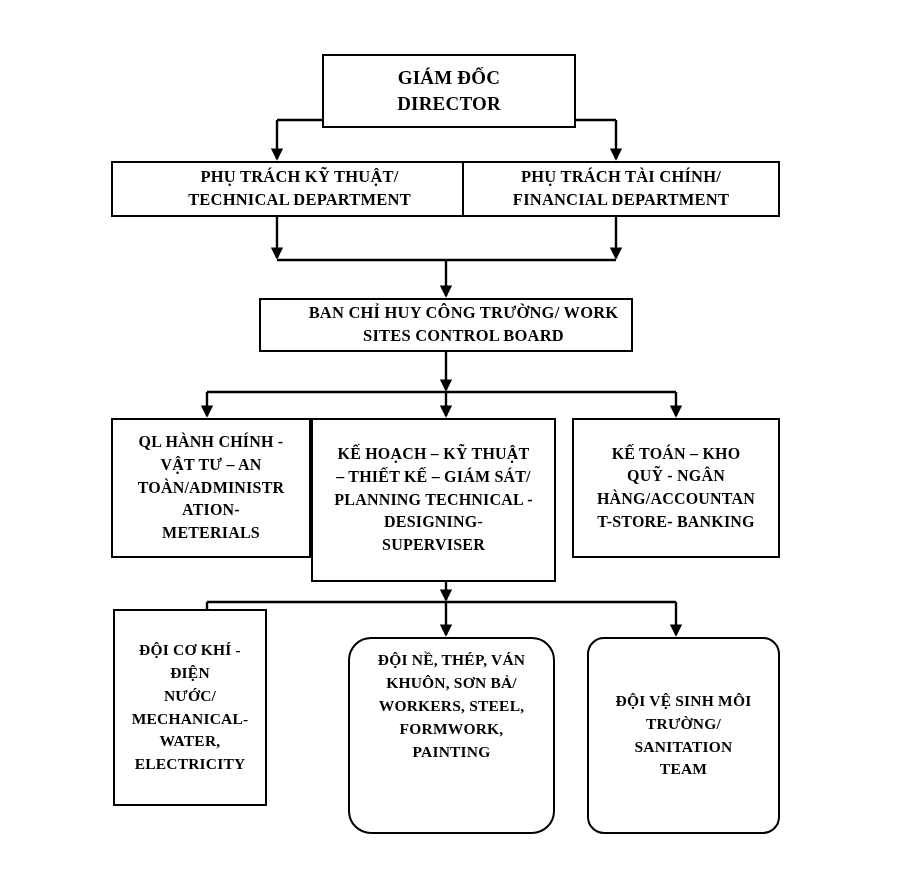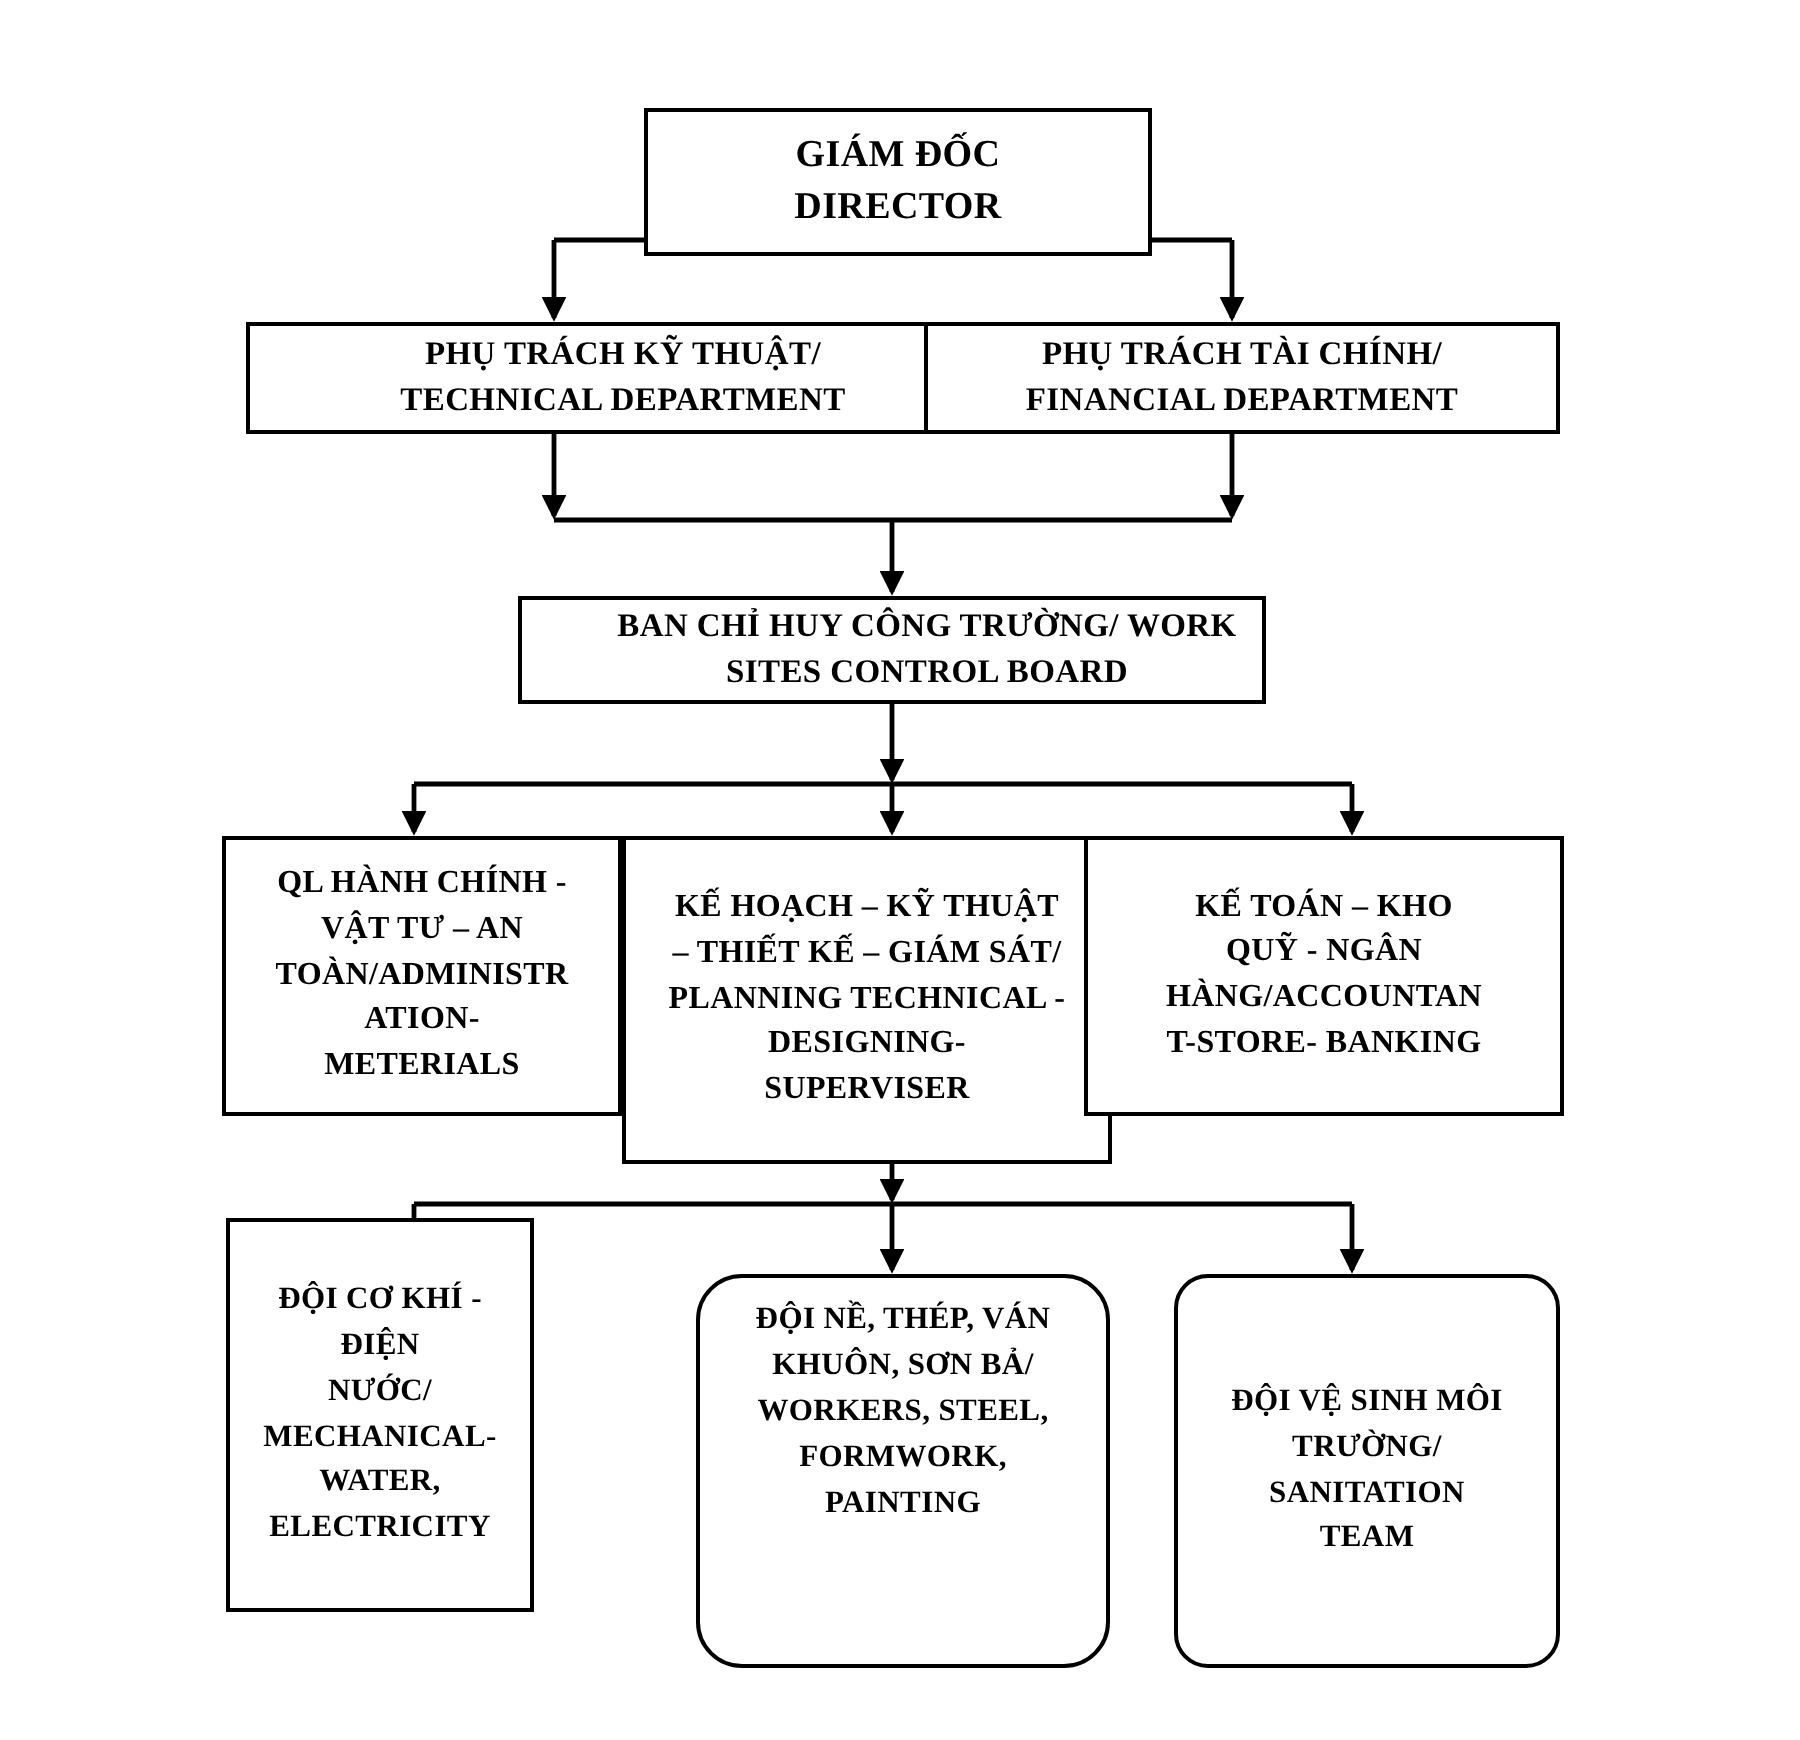--- a/index.html
+++ b/index.html
@@ -93,21 +93,21 @@
       <line x1="446" y1="602" x2="446" y2="635" marker-end="url(#arrow)"></line>
       <line x1="676" y1="602" x2="676" y2="635" marker-end="url(#arrow)"></line>
     </g>
   </svg>
 
   <div class="node level-0" id="node-director" style="left:322px; top:6px; width:254px; height:74px;margin-top:48px;">
     <span class="node-label">GIÁM ĐỐC
 DIRECTOR</span>
   </div>
 
-  <div class="node level-1" id="node-technical" style="left:123px; top:161px; width:377px; height:56px;text-align:center;">
+  <div class="node level-1" id="node-technical" style="left:111px; top:161px; width:377px; height:56px;text-align:center;">
     <span class="node-label">PHỤ TRÁCH KỸ THUẬT/
 TECHNICAL DEPARTMENT</span>
   </div>
 
   <div class="node level-1" id="node-financial" style="left:462px; top:161px; width:318px; height:56px;">
     <span class="node-label">PHỤ TRÁCH TÀI CHÍNH/
 FINANCIAL DEPARTMENT</span>
   </div>
 
   <div class="node level-2" id="node-worksites" style="left:259px; top:298px; width:374px; height:54px;padding-left:40px;">
@@ -124,21 +124,21 @@
   </div>
 
   <div class="node level-3" id="node-planning" style="left:311px; top:418px; width:245px; height:164px;">
     <span class="node-label">KẾ HOẠCH – KỸ THUẬT
 – THIẾT KẾ – GIÁM SÁT/
 PLANNING TECHNICAL -
 DESIGNING-
 SUPERVISER</span>
   </div>
 
-  <div class="node level-3" id="node-accounting" style="left:542px; top:418px; width:240px; height:140px;">
+  <div class="node level-3" id="node-accounting" style="left:572px; top:418px; width:208px; height:140px;">
     <span class="node-label">KẾ TOÁN – KHO
 QUỸ - NGÂN
 HÀNG/ACCOUNTAN
 T-STORE- BANKING</span>
   </div>
 
   <div class="node level-4" id="node-mechanical" style="left:113px; top:609px; width:154px; height:197px;">
     <span class="node-label">ĐỘI CƠ KHÍ - ĐIỆN
 NƯỚC/
 MECHANICAL-

